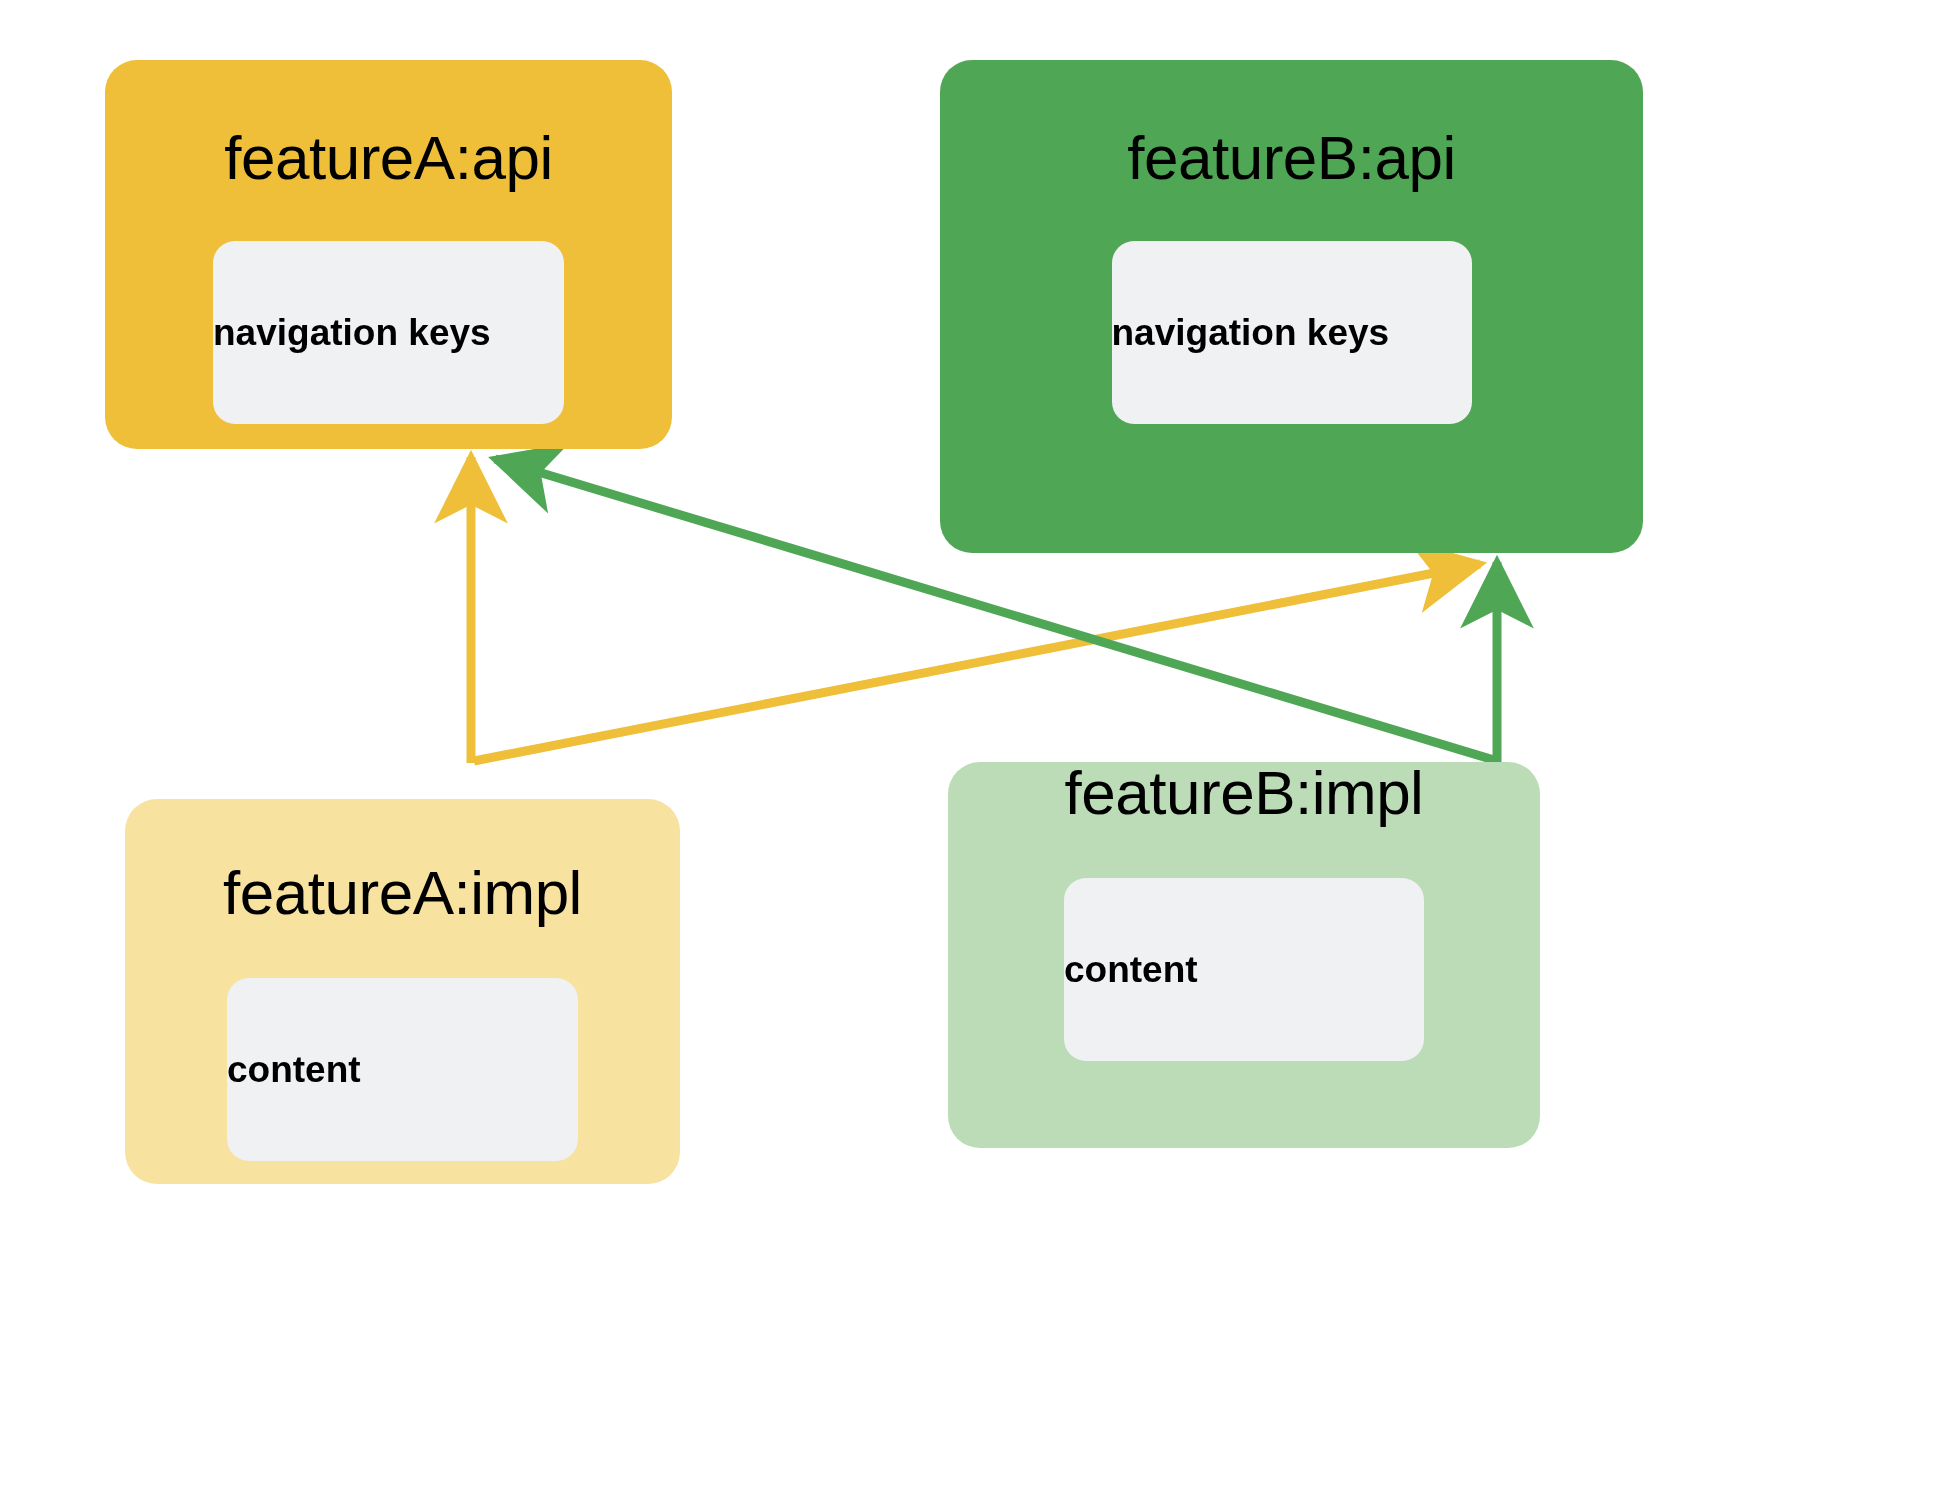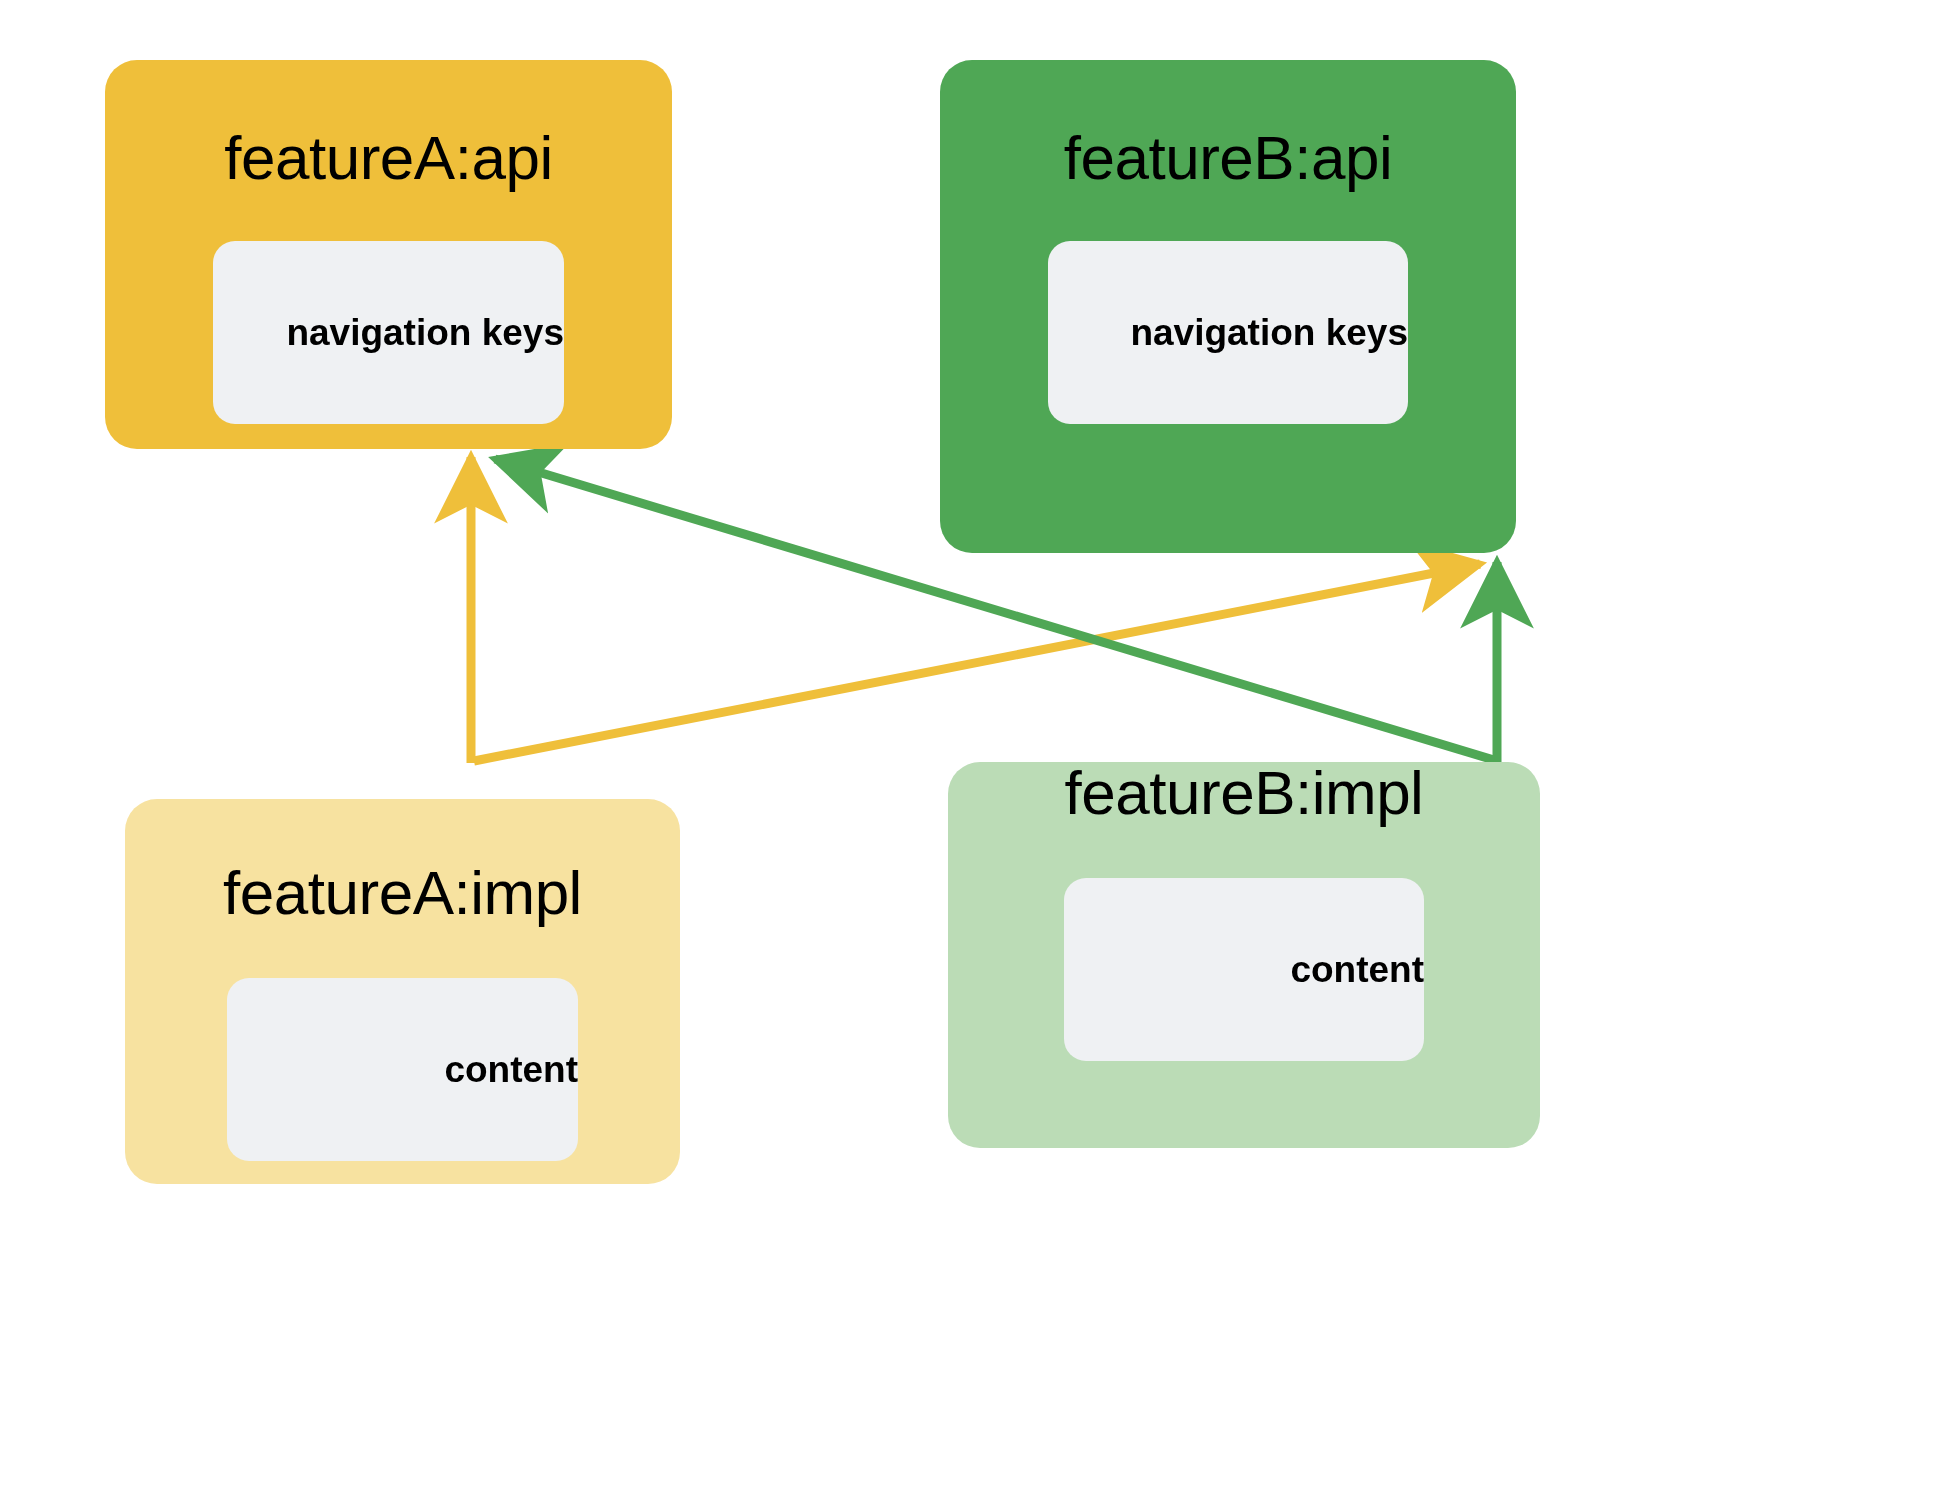--- a/index.html
+++ b/index.html
@@ -39,21 +39,21 @@
     color: #000000;
     letter-spacing: -0.5px;
     line-height: 1;
     white-space: nowrap;
   }
   .inner-box {
     background: #EFF1F3;
     border-radius: 22px;
     display: flex;
     align-items: center;
-    justify-content: flex-end;
+    justify-content: flex-start;
   }
   .inner-label {
     font-size: 37px;
     font-weight: 700;
     color: #000000;
     line-height: 1;
     white-space: nowrap;
   }
 
   
@@ -68,21 +68,21 @@
   #module-feature-a-api .inner-box {
     margin-top: 52px;
     width: 351px;
     height: 183px;
   }
 
   
   #module-feature-b-api {
     left: 940px;
     top: 60px;
-    width: 576px;
+    width: 703px;
     height: 493px;
     background: #4FA755;
   }
   #module-feature-b-api .module-title { margin-top: 67px; }
   #module-feature-b-api .inner-box {
     margin-top: 52px;
     width: 360px;
     height: 183px;
   }
 

